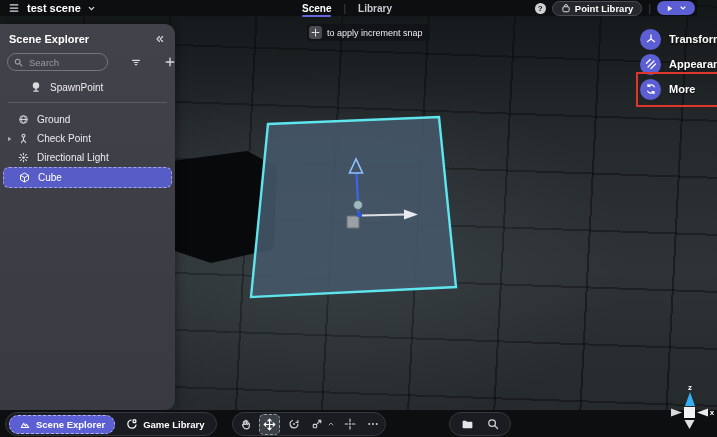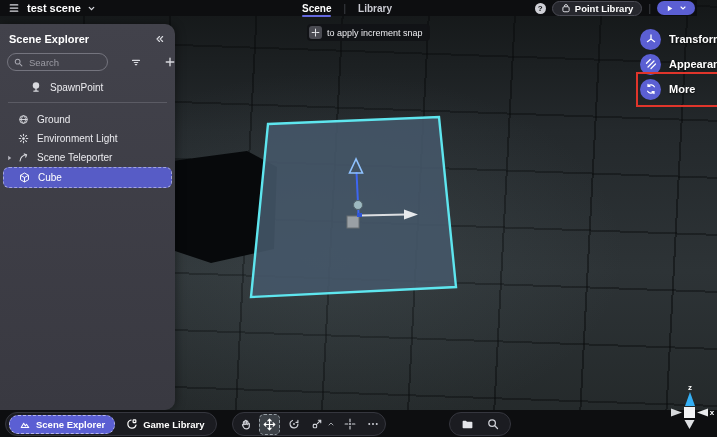--- a/index.html
+++ b/index.html
@@ -221,45 +221,46 @@
       <span class="caret"></span>
       <span class="itemicon">
         <svg width="11" height="11" viewBox="0 0 16 16" fill="none" stroke="currentColor" stroke-width="1.4">
             <circle cx="8" cy="8" r="5.6"></circle>
             <path d="M2.4 8h11.2M8 2.4c-4 3.6-4 7.6 0 11.2M8 2.4c4 3.6 4 7.6 0 11.2"></path>
           </svg>
       </span>
       <span>Ground</span>
     </div>
 
+    <div class="sb-item">
+      <span class="caret">
+          <svg width="7" height="8" viewBox="0 0 16 16">
+            <polygon points="5,3 12,8 5,13" fill="currentColor"></polygon>
+          </svg>
+        </span>
+      <span class="itemicon">
+        <svg width="11" height="11" viewBox="0 0 16 16" fill="none" stroke="currentColor" stroke-width="1.6" stroke-linecap="round">
+            <circle cx="8" cy="4" r="2.2"></circle>
+            <path d="M8 6.5V11M5 14c.6-2 1.8-3 3-3s2.4 1 3 3"></path>
+          </svg>
+      </span>
+      <span>Check Point</span>
+    </div>
 
     <div class="sb-item">
       <span class="caret"></span>
       <span class="itemicon">
         <svg width="11" height="11" viewBox="0 0 16 16" fill="none" stroke="currentColor" stroke-width="1.6" stroke-linecap="round">
             <circle cx="8" cy="8" r="2" fill="currentColor" stroke="none"></circle>
             <path d="M8 1.8v2M8 12.2v2M1.8 8h2M12.2 8h2M3.6 3.6l1.4 1.4M12.4 3.6L11 5M3.6 12.4L5 11M12.4 12.4L11 11"></path>
           </svg>
       </span>
-      <span>Environment Light</span>
+      <span>Directional Light</span>
     </div>
 
-    <div class="sb-item">
-      <span class="caret">
-          <svg width="7" height="8" viewBox="0 0 16 16">
-            <polygon points="5,3 12,8 5,13" fill="currentColor"></polygon>
-          </svg>
-        </span>
-      <span class="itemicon">
-        <svg width="11" height="11" viewBox="0 0 16 16" fill="none" stroke="currentColor" stroke-width="1.6" stroke-linecap="round">
-            <path d="M3 13C3.5 8 7 4.5 12.5 4M12.5 4L9 2.8M12.5 4l-1.3 3.4"></path>
-          </svg>
-      </span>
-      <span>Scene Teleporter</span>
-    </div>
 
     <div class="sb-item selected">
       <span class="caret"></span>
       <span class="itemicon">
         <svg width="11" height="11" viewBox="0 0 16 16" fill="none" stroke="#fff" stroke-width="1.4" stroke-linejoin="round">
             <path d="M8 1.5l5.8 3.3v6.4L8 14.5l-5.8-3.3V4.8z"></path>
             <path d="M2.2 4.8L8 8.1l5.8-3.3M8 8.1v6.4"></path>
           </svg>
       </span>
       <span style="color:#fff;font-weight:normal;">Cube</span>

